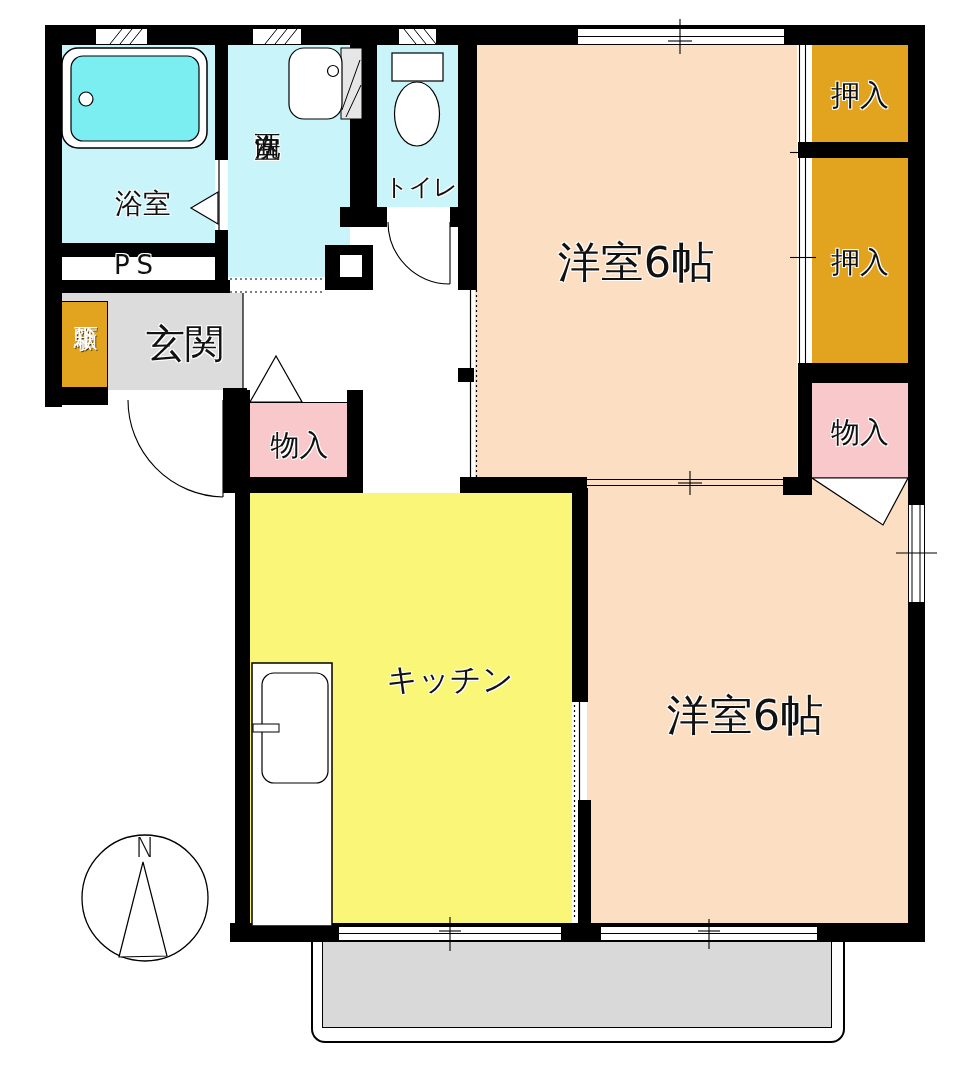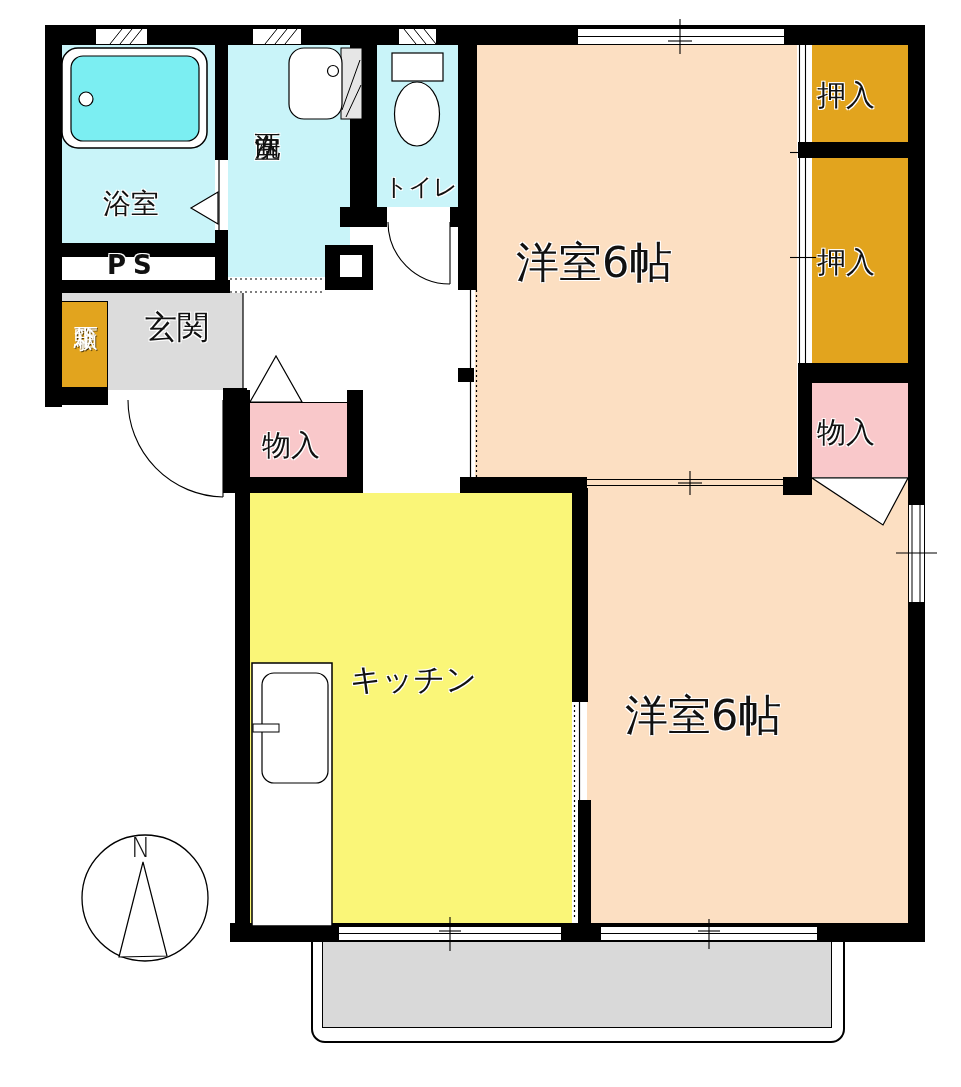--- a/index.html
+++ b/index.html
@@ -8,21 +8,21 @@
         font-family:"DejaVu Sans",sans-serif;}
   .room,.wall,.win,.lbl{position:absolute;}
   .wall{background:var(--wall,#000);}
   .bg-cyan{background:var(--cyan-floor);}
   .bg-peach{background:var(--peach);}
   .bg-orange{background:var(--closet-orange);}
   .bg-pink{background:var(--pink);}
   .bg-yellow{background:var(--dk-yellow);}
   .bg-gray{background:var(--genkan-gray);}
   .win{background:#fff;border:1px solid #000;}
-  .lbl{color:#111;white-space:nowrap;line-height:1.12;
+  .lbl{color:#111;text-align:center;white-space:nowrap;line-height:1.12;
        text-shadow:1px 1px 0 #fff,-1px -1px 0 #fff,1px -1px 0 #fff,-1px 1px 0 #fff;}
   .lbl.vert{writing-mode:vertical-rl;text-orientation:upright;}
   .lbl.white{color:#fff;text-shadow:1px 1px 0 rgba(0,0,0,.55);}
   svg.overlay{position:absolute;left:0;top:0;pointer-events:none;}
 </style>
 </head>
 <body>
 
 <div id="plan">
 
@@ -171,23 +171,23 @@
 
     <g>
       <circle cx="145" cy="898" r="63" fill="none" stroke="#000" stroke-width="1.3"></circle>
       <polygon points="143,862 119,957 167,956" fill="#fff" stroke="#000" stroke-width="1.2"></polygon>
     </g>
   </svg>
 
   <div class="lbl" style="left:103px;top:188px;width:80px;font-size:28px;">浴室</div>
   <div class="lbl vert" style="left:253px;top:113px;font-size:26px;">洗面室</div>
   <div class="lbl" style="left:384px;top:174px;width:74px;font-size:24px;">トイレ</div>
-  <div class="lbl" style="left:107px;top:251px;width:60px;font-size:26px;letter-spacing:7px;font-weight:bold;">PS</div>
+  <div class="lbl" style="left:107px;top:251px;width:60px;font-size:26px;letter-spacing:7px;">PS</div>
   <div class="lbl vert white" style="left:72px;top:308px;font-size:24px;">下駄箱</div>
-  <div class="lbl" style="left:145px;top:310px;width:80px;font-size:32px;">玄関</div>
+  <div class="lbl" style="left:145px;top:322px;width:80px;font-size:39px;">玄関</div>
   <div class="lbl" style="left:262px;top:429px;width:75px;font-size:29px;">物入</div>
   <div class="lbl" style="left:516px;top:238px;width:240px;font-size:43px;">洋室6帖</div>
   <div class="lbl" style="left:817px;top:79px;width:86px;font-size:29px;">押入</div>
   <div class="lbl" style="left:817px;top:246px;width:86px;font-size:29px;">押入</div>
   <div class="lbl" style="left:817px;top:416px;width:86px;font-size:29px;">物入</div>
   <div class="lbl" style="left:350px;top:661px;width:200px;font-size:31px;line-height:37px;">
     <div>キッチン</div>
   </div>
   <div class="lbl" style="left:625px;top:691px;width:240px;font-size:43px;">洋室6帖</div>
   <div class="lbl" style="left:131px;top:834px;width:28px;font-size:26px;text-shadow:none;font-weight:300;">N</div>

